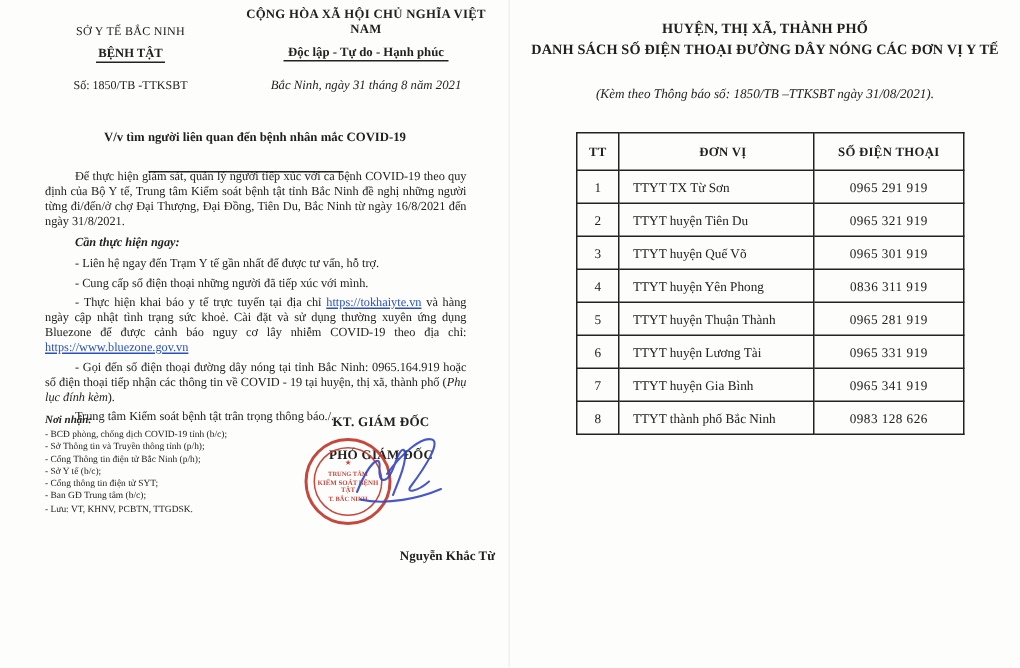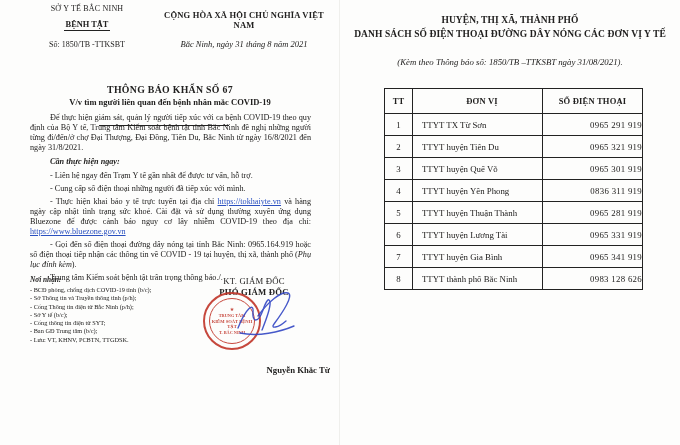--- a/index.html
+++ b/index.html
@@ -40,22 +40,22 @@
   .instr { font-weight: bold; font-style: italic; margin-bottom: 4px !important; }
   .link  { color: #2a50c0; text-decoration: underline; }
   .closing { margin-top: 3px !important; }
   .em { font-style: italic; }
 
   .recipients { position: absolute; top: 275px; left: 30px; width: 148px; }
   .recipients-heading { font-size: 7.3px; font-weight: bold; font-style: italic; margin-bottom: 2px; }
   .recipient-item { font-size: 6.3px; line-height: 8.3px; white-space: nowrap; }
 
   .sig-block { position: absolute; top: 276px; left: 178px; width: 152px; text-align: center; }
-  .sig-t1 { font-size: 8.7px; font-weight: normal; letter-spacing: .2px; }
-  .sig-t2 { font-size: 8.7px; font-weight: bold; letter-spacing: .2px; margin-top: 1px; }
+  .sig-t1 { font-size: 8.7px; font-weight: bold; letter-spacing: .2px; }
+  .sig-t2 { font-size: 8.7px; font-weight: bold; letter-spacing: .2px; margin-top: 12px; }
   .signer-name { position: absolute; top: 365px; left: 178px; width: 152px; text-align: right; font-size: 8.7px; font-weight: bold; }
 
   .seal { position: absolute; top: 292px; left: 203px; width: 58px; height: 58px;
           border: 2px solid #c2392d; border-radius: 50%;
           display: flex; align-items: center; justify-content: center; opacity: .92; }
   .seal-inner { width: 46px; height: 46px; border: 1px solid #c2392d; border-radius: 50%;
                 color: #c2392d; text-align: center;
                 display: flex; flex-direction: column; justify-content: center; gap: 1px; }
   .seal-star  { font-size: 5px; line-height: 5px; }
   .seal-l1 { font-size: 4.3px; font-weight: bold; line-height: 5px; }
@@ -67,43 +67,43 @@
   .rp-title { position: absolute; top: 14px; left: 0; width: 340px; text-align: center;
               font-size: 9.5px; font-weight: bold; line-height: 13.5px; padding: 0 4px; letter-spacing: .1px; }
   .rp-note  { position: absolute; top: 57px; left: 0; width: 340px; text-align: center;
               font-style: italic; font-size: 8.8px; }
   .hotline-table { position: absolute; top: 88px; left: 44px; border-collapse: collapse; }
   .hotline-table th, .hotline-table td { border: 1px solid #222; padding: 0; }
   .hotline-table th { font-size: 8.5px; font-weight: bold; height: 25px; text-align: center; letter-spacing: .2px; }
   .hotline-table td { font-size: 8.8px; height: 22px; }
   .col-tt    { width: 28px;  text-align: center; }
   .col-unit  { width: 130px; text-align: left; padding-left: 9px !important; }
-  .col-phone { width: 100px; text-align: right; letter-spacing: .3px; }
+  .col-phone { width: 100px; text-align: center; letter-spacing: .3px; }
 </style>
 </head>
 <body>
 
 <div class="page-divider"></div>
 
 <div class="page" id="page-left">
 
   <div class="hdr">
     <div class="hdr-left">
       <div class="org1">SỞ Y TẾ BẮC NINH</div>
       <div><span class="org3">BỆNH TẬT</span></div>
       <div class="docnum">Số: 1850/TB -TTKSBT</div>
     </div>
     <div class="hdr-right">
       <div class="motto1">CỘNG HÒA XÃ HỘI CHỦ NGHĨA VIỆT NAM</div>
+      <div><span class="motto2">Độc lập - Tự do - Hạnh phúc</span></div>
       <div class="dateline">Bắc Ninh, ngày 31 tháng 8 năm 2021</div>
     </div>
   </div>
 
   <div class="title-block">
-    <div class="doc-title">THÔNG BÁO KHẨN SỐ 67</div>
     <div class="doc-subtitle"><span>V/v tìm </span><span class="u-mid">người liên quan đến bệnh nhân mắc</span><span> COVID-19</span></div>
   </div>
 
   <div class="body-text">
     <p class="lead">Để thực hiện giám sát, quản lý người tiếp xúc với ca bệnh COVID-19 theo quy định của Bộ Y tế, Trung tâm Kiểm soát bệnh tật tỉnh Bắc Ninh đề nghị những người từng đi/đến/ở chợ Đại Thượng, Đại Đồng, Tiên Du, Bắc Ninh từ ngày 16/8/2021 đến ngày 31/8/2021.</p>
     <p class="instr">Cần thực hiện ngay:</p>
     <p>- Liên hệ ngay đến Trạm Y tế gần nhất để được tư vấn, hỗ trợ.</p>
     <p>- Cung cấp số điện thoại những người đã tiếp xúc với mình.</p>
     <p><span>- Thực hiện khai báo y tế trực tuyến tại địa chỉ </span><span class="link">https://tokhaiyte.vn</span><span> và hàng ngày cập nhật tình trạng sức khoẻ. Cài đặt và sử dụng thường xuyên ứng dụng Bluezone để được cảnh báo nguy cơ lây nhiễm COVID-19 theo địa chỉ: </span><span class="link">https://www.bluezone.gov.vn</span></p>
     <p><span>- Gọi đến số điện thoại đường dây nóng tại tỉnh Bắc Ninh: 0965.164.919 hoặc số điện thoại tiếp nhận các thông tin về COVID - 19 tại huyện, thị xã, thành phố (</span><span class="em">Phụ lục đính kèm</span><span>).</span></p>

